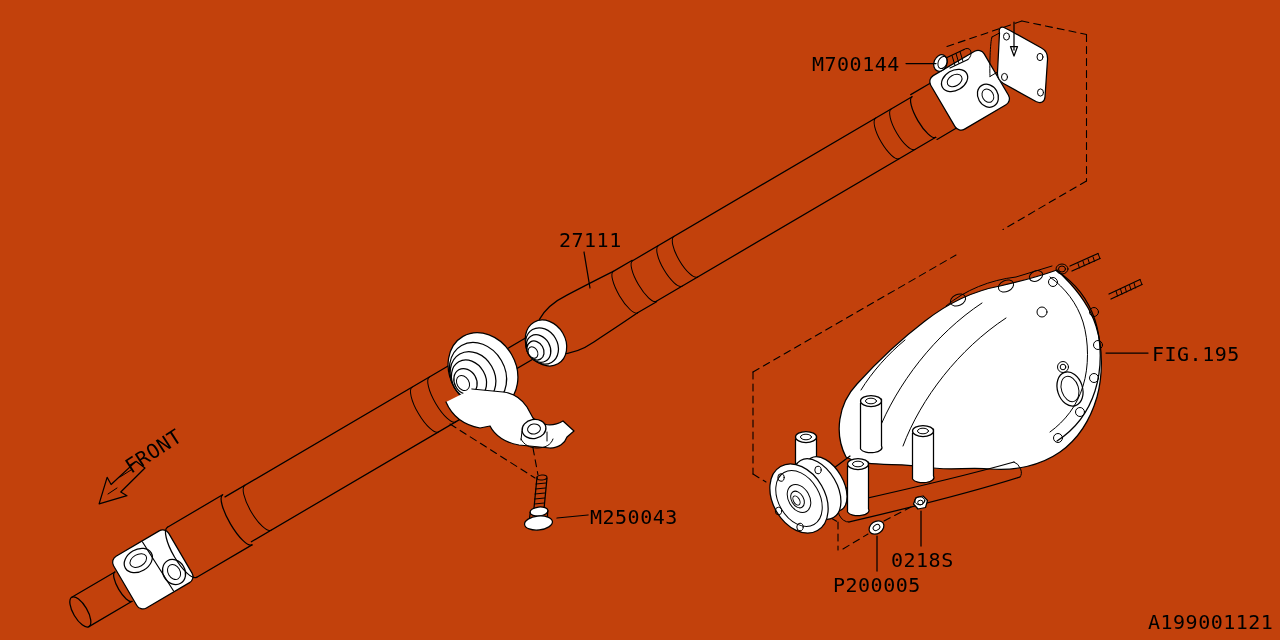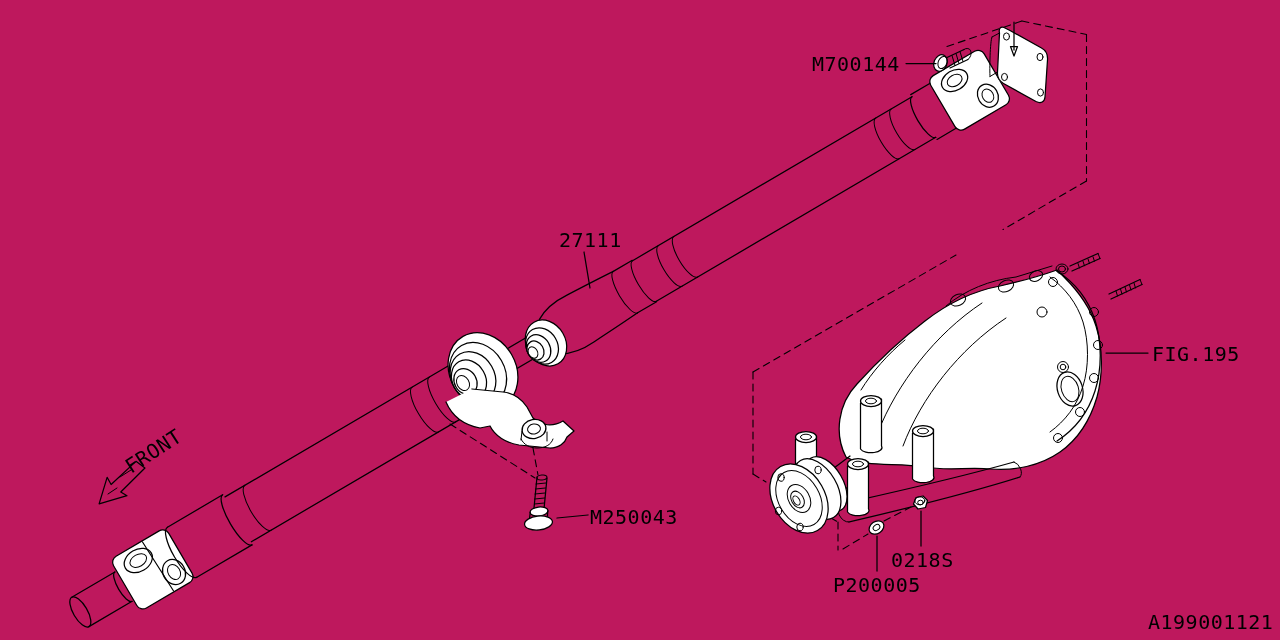--- a/index.html
+++ b/index.html
@@ -1,16 +1,16 @@
 <!DOCTYPE html>
 <html><head>
 <meta charset="utf-8">
 <style>
   html,body{margin:0;padding:0;background:#fff;}
-  #stage{position:relative;width:1280px;height:640px;background:#be185d;overflow:hidden;
+  #stage{position:relative;width:1280px;height:640px;background:#c2410c;overflow:hidden;
          font-family:"DejaVu Sans Mono","Liberation Mono",monospace;}
   svg{display:block}
   .art path,.art line,.art ellipse,.art rect,.art circle,.art polyline{
     stroke:#000;stroke-width:1.25;fill:none;stroke-linecap:round;stroke-linejoin:round;}
   .art .thin{stroke-width:1;}
   .art .wfill{fill:#ffffff;}
   .art .dash{stroke-dasharray:7 5;stroke-width:1.1;}
   text.callout{font-family:"DejaVu Sans Mono","Liberation Mono",monospace;
     font-size:20px;letter-spacing:0.5px;fill:#000;stroke:none;}
   text.small{font-size:20px;}

